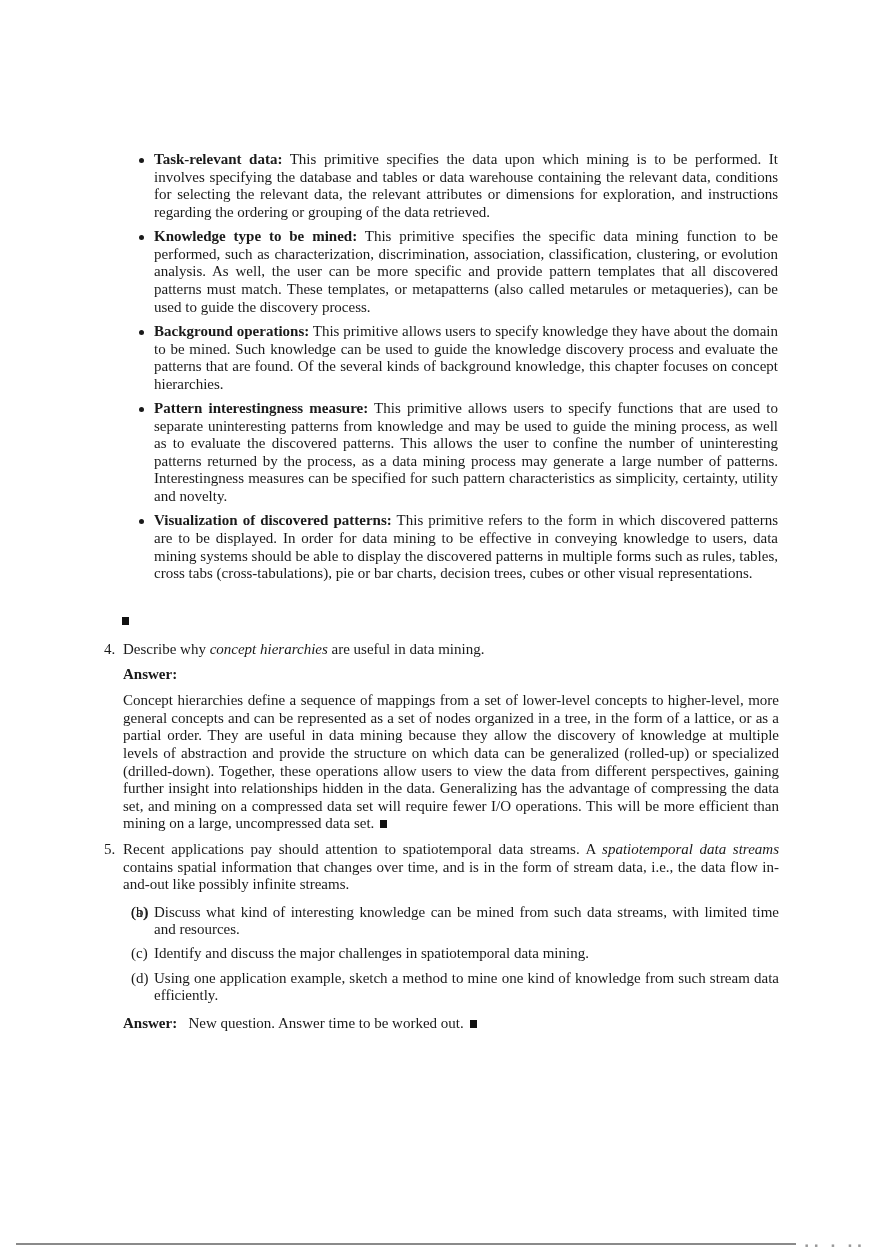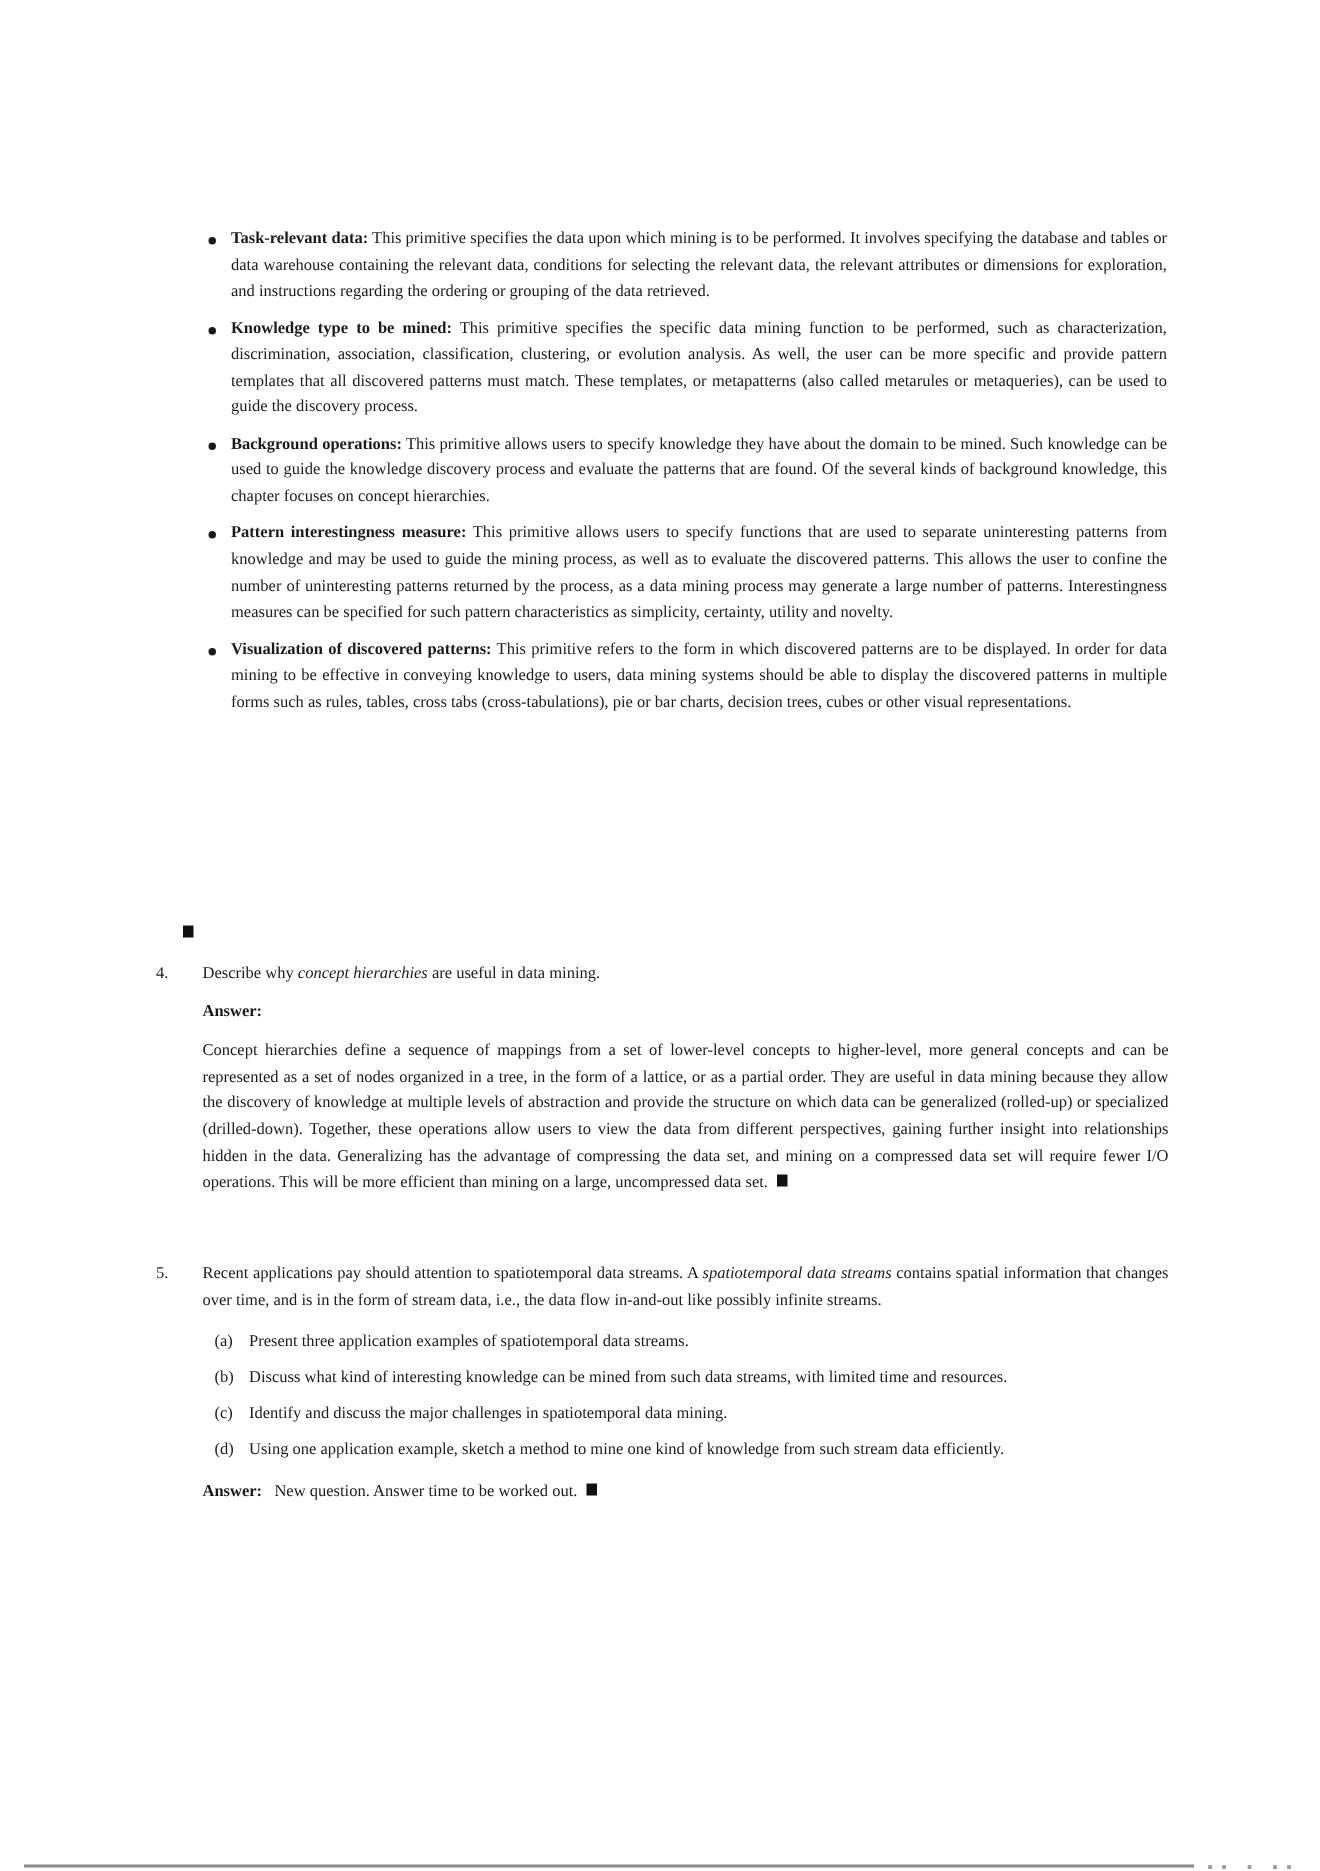--- a/index.html
+++ b/index.html
@@ -1,28 +1,28 @@
 <!DOCTYPE html>
 <html><head>
 <meta charset="utf-8">
 <style>
   html, body { margin:0; padding:0; background:#ffffff; }
   body { width:880px; height:1247px; position:relative; overflow:hidden;
          font-family:"DejaVu Serif","Liberation Serif",serif; color:#1a1a1a; }
   .page { position:absolute; left:0; top:0; width:880px; height:1247px; }
-  .serif { font-family:"Liberation Serif","DejaVu Serif",serif; font-size:11px; line-height:17.6px; text-align:justify; }
+  .serif { font-family:"Liberation Serif","DejaVu Serif",serif; font-size:15px; line-height:17.6px; text-align:justify; }
   .bullets { position:absolute; left:137px; top:151px; width:641px; margin:0; padding:0; list-style:none; }
   .bullets li { position:relative; padding-left:17px; margin-bottom:6.8px; }
   .bullets li .dot { position:absolute; left:2px; top:7px; width:5px; height:5px; border-radius:50%; background:#1a1a1a; }
   b { font-weight:bold; }
   .qed { display:inline-block; width:7px; height:8px; background:#111; vertical-align:0px; margin-left:6px; }
   .qed-alone { position:absolute; left:122px; top:617px; width:7px; height:8px; background:#111; }
   .q { position:absolute; left:104px; width:675px; }
   .q .num { position:absolute; left:0; top:0; }
-  .q .body { margin-left:31px; }
+  .q .body { margin-left:19px; }
   .ans-label { font-weight:bold; }
   .subs { margin:10px 0 0 0; padding:0; list-style:none; }
   .subs li { position:relative; padding-left:31px; margin-bottom:6.5px; }
   .subs li .lbl { position:absolute; left:8px; top:0; }
   .footer-rule { position:absolute; left:16px; top:1243px; width:780px; height:2px; background:#8a8a8a; }
   .footer-marks { position:absolute; left:805px; top:1242px; font-size:5px; color:#999; letter-spacing:6px; font-family:"DejaVu Sans",sans-serif; }
   em { font-style:italic; }
 </style>
 </head>
 <body>
@@ -46,21 +46,21 @@
       <div style="margin-top:7px;" class="ans-label">Answer:</div>
       <div style="margin-top:9px;"><span>Concept hierarchies define a sequence of mappings from a set of lower-level concepts to higher-level, more general concepts and can be represented as a set of nodes organized in a tree, in the form of a lattice, or as a partial order. They are useful in data mining because they allow the discovery of knowledge at multiple levels of abstraction and provide the structure on which data can be generalized (rolled-up) or specialized (drilled-down). Together, these operations allow users to view the data from different perspectives, gaining further insight into relationships hidden in the data. Generalizing has the advantage of compressing the data set, and mining on a compressed data set will require fewer I/O operations. This will be more efficient than mining on a large, uncompressed data set.</span><span class="qed"></span></div>
     </div>
   </div>
 
   <div class="q serif" style="top:841px;">
     <span class="num">5.</span>
     <div class="body">
       <div><span>Recent applications pay should attention to spatiotemporal data streams. A </span><em>spatiotemporal data streams</em><span> contains spatial information that changes over time, and is in the form of stream data, i.e., the data flow in-and-out like possibly infinite streams.</span></div>
       <ul class="subs">
-        <li><span class="lbl">(a)</span><span>Present three application examples of spatiotemporal data streams.</span></li>
+        <li><span class="lbl">(a)</span></li>
         <li><span class="lbl">(b)</span><span>Discuss what kind of interesting knowledge can be mined from such data streams, with limited time and resources.</span></li>
         <li><span class="lbl">(c)</span><span>Identify and discuss the major challenges in spatiotemporal data mining.</span></li>
         <li><span class="lbl">(d)</span><span>Using one application example, sketch a method to mine one kind of knowledge from such stream data efficiently.</span></li>
       </ul>
       <div style="margin-top:10px;"><span class="ans-label">Answer:</span>&nbsp;&nbsp; <span>New question. Answer time to be worked out.</span><span class="qed"></span></div>
     </div>
   </div>
 
   <div class="footer-rule"></div>
   <div class="footer-marks">▪▪ ▪ ▪▪</div>

